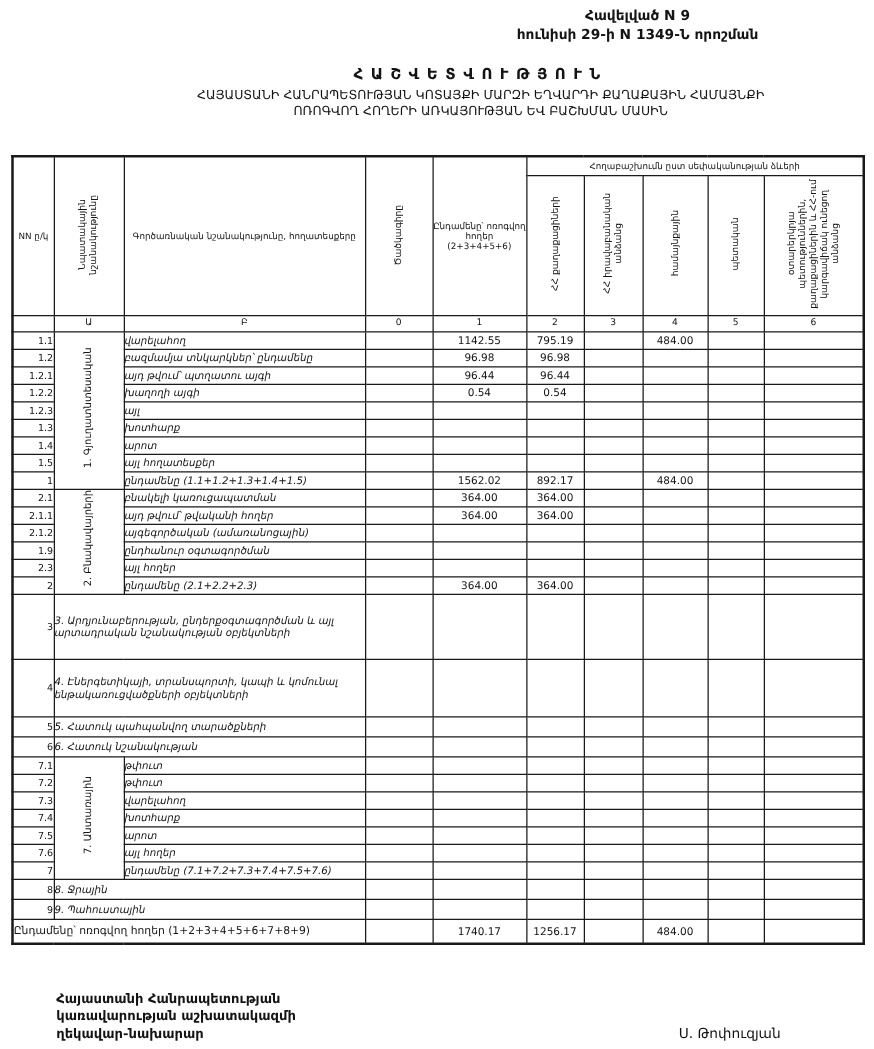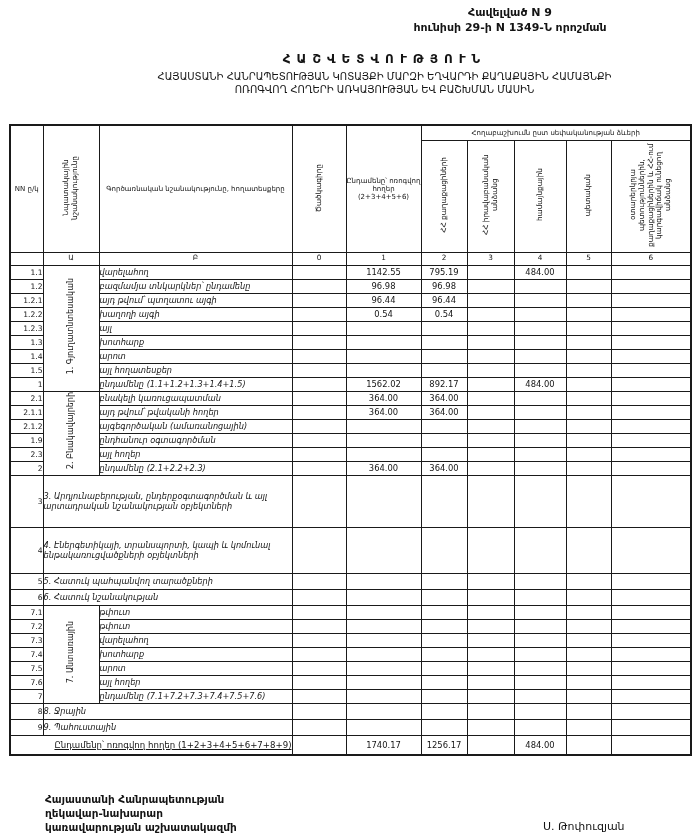--- a/index.html
+++ b/index.html
@@ -39,21 +39,21 @@
     text-align:center;display:inline-block;
   }
   th .vert{max-height:104px;}
   td.groupcell{text-align:center;}
   td.groupcell .vert{font-size:8px;max-height:120px;}
   tbody tr{height:14px;}
   td.no{font-size:7.6px;text-align:right;}
   td.lbl{font-size:8.2px;text-align:left;padding:0 3px;line-height:1.25;font-style:italic;}
   td.lbl.center{}
   td.val{font-size:8.4px;text-align:center;}
-  td.grand{font-size:8.6px;text-align:right;text-decoration:underline;}
+  td.grand{font-size:8.6px;text-align:left;}
   th.hpad{padding:0 2px;}
 
   .sigblock{
     position:absolute;top:792px;left:45px;
     font-weight:bold;font-size:10.5px;line-height:1.35;
   }
   .signer{
     position:absolute;top:820px;left:543px;
     font-weight:normal;font-size:11px;
   }
@@ -438,18 +438,18 @@
           <td class="val"></td>
           <td class="val">484.00</td>
           <td class="val"></td>
           <td class="val"></td>
         </tr>
       </tbody>
   </table>
 
   <div class="sigblock">
     <div>Հայաստանի Հանրապետության</div>
+    <div>կառավարության աշխատակազմի</div>
     <div>ղեկավար-նախարար</div>
-    <div>կառավարության աշխատակազմի</div>
   </div>
   <div class="signer">Ս. Թոփուզյան</div>
 
 </div>
 
 </body></html>

